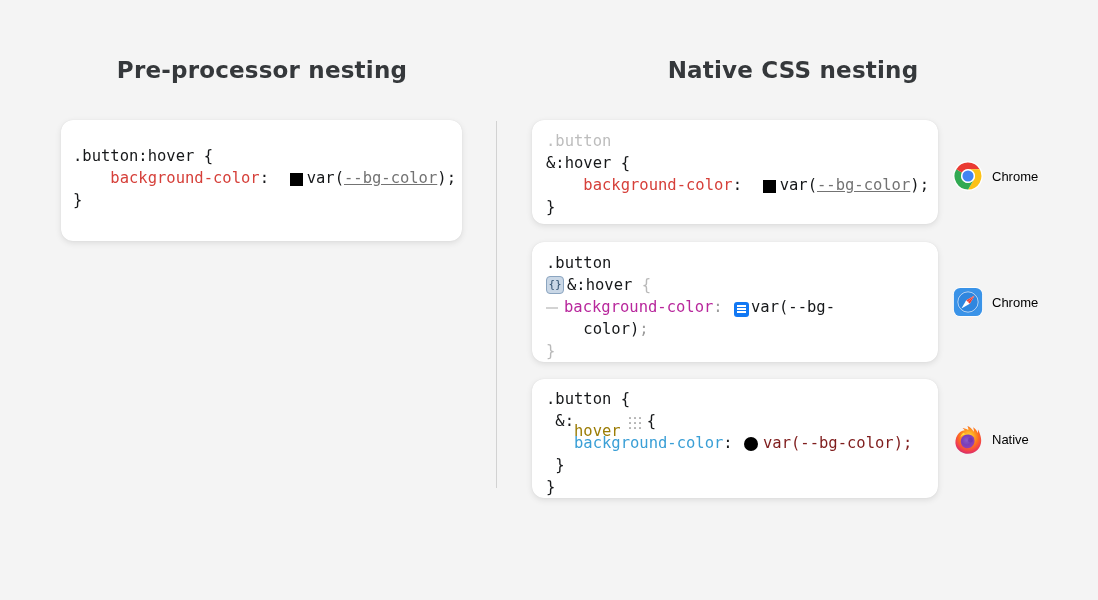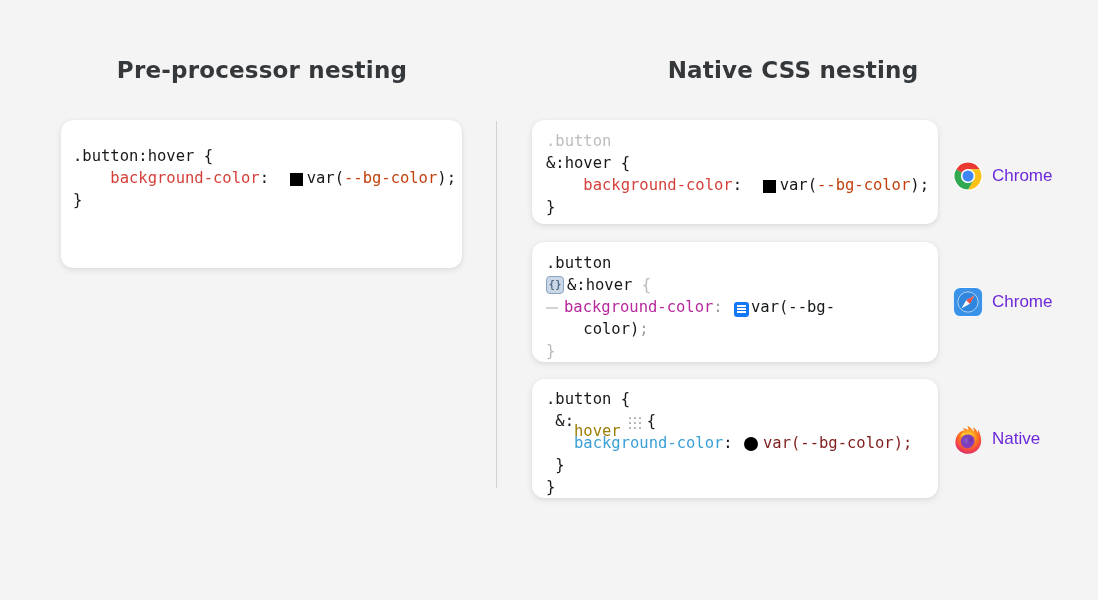--- a/index.html
+++ b/index.html
@@ -43,21 +43,21 @@
   }
 
   
   .card {
     position: absolute;
     background: #ffffff;
     border-radius: 12px;
     box-shadow: 0 2px 6px rgba(0,0,0,0.10), 0 0 1px rgba(0,0,0,0.10);
   }
 
-  #card-preprocessor { left: 61px;  top: 120px; width: 401px; height: 148px; }
+  #card-preprocessor { left: 61px;  top: 120px; width: 401px; height: 121px; }
   #card-chrome       { left: 532px; top: 120px; width: 406px; height: 104px; }
   #card-safari       { left: 532px; top: 242px; width: 406px; height: 120px; }
   #card-firefox      { left: 532px; top: 379px; width: 406px; height: 119px; }
 
   .code {
     font-family: "DejaVu Sans Mono", monospace;
     font-size: 15.5px;
     line-height: 22px;
     white-space: pre;
     color: #16181a;
@@ -68,21 +68,21 @@
   #card-safari .code       { position: absolute; left: 14px; top: 10px; }
   #card-firefox .code      { position: absolute; left: 14px; top: 9px; }
 
   .line { height: 22px; display: flex; align-items: center; }
 
   
   .tok-plain   { color: #16181a; }
   .tok-dim     { color: #bdbdbd; }
   .tok-dim2    { color: #b9b9b9; }
   .tok-red     { color: #d6403a; }
-  .tok-blue    { color: #c2410c; }
+  .tok-blue    { color: #737373; text-decoration: underline; }
   .tok-magenta { color: #b8279c; }
   .tok-greyp   { color: #9b9b9b; }
   .tok-ltblue  { color: #3a9fd6; }
   .tok-pink    { color: #7f1d1d; }
   .tok-amber   { color: #9c7d06; margin-top: 20px; }
 
   
   .sw-square {
     display: inline-block;
     width: 13px; height: 13px;
@@ -168,22 +168,22 @@
     display: flex;
     align-items: center;
     gap: 9px;
   }
   #browser-chrome  { left: 953px; top: 161px; }
   #browser-safari  { left: 953px; top: 287px; }
   #browser-firefox { left: 953px; top: 424px; }
 
   .browser-label {
     font-family: "Liberation Sans", sans-serif;
-    font-size: 17px;
-    color: #6d28d9;
+    font-size: 13px;
+    color: #000000;
     white-space: nowrap;
   }
 
   .logo { width: 30px; height: 30px; flex: 0 0 auto; display:block; }
 </style>
 </head>
 <body>
 
 <div class="stage">
 

